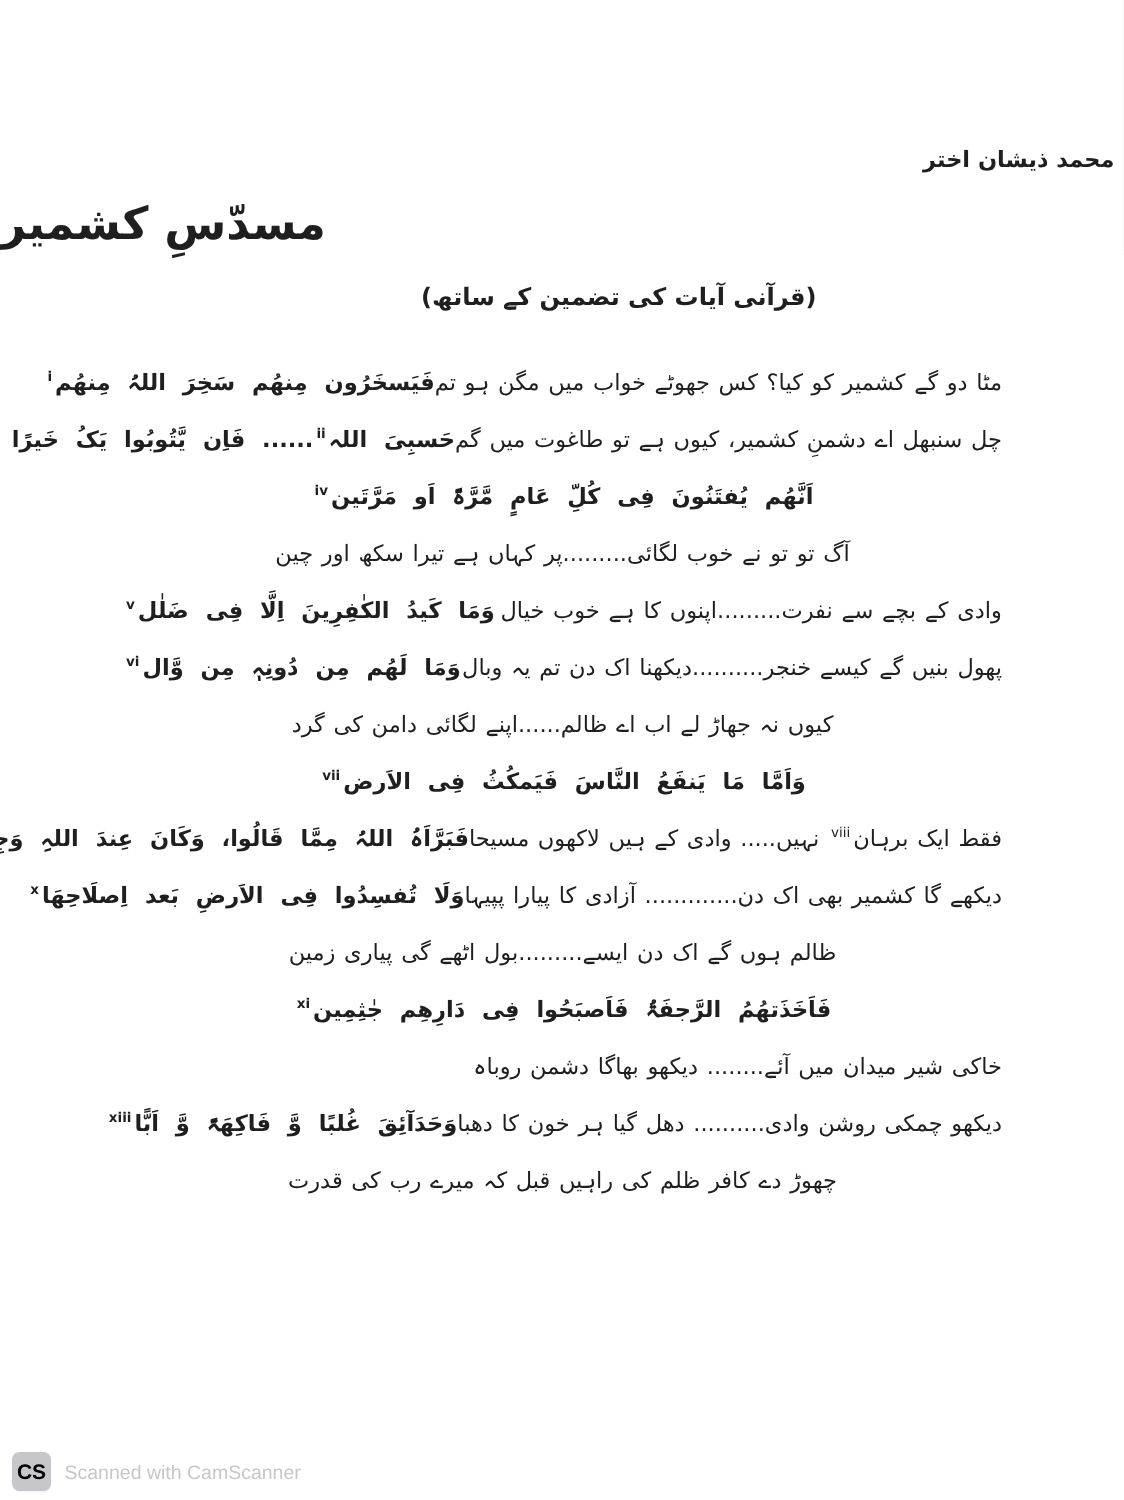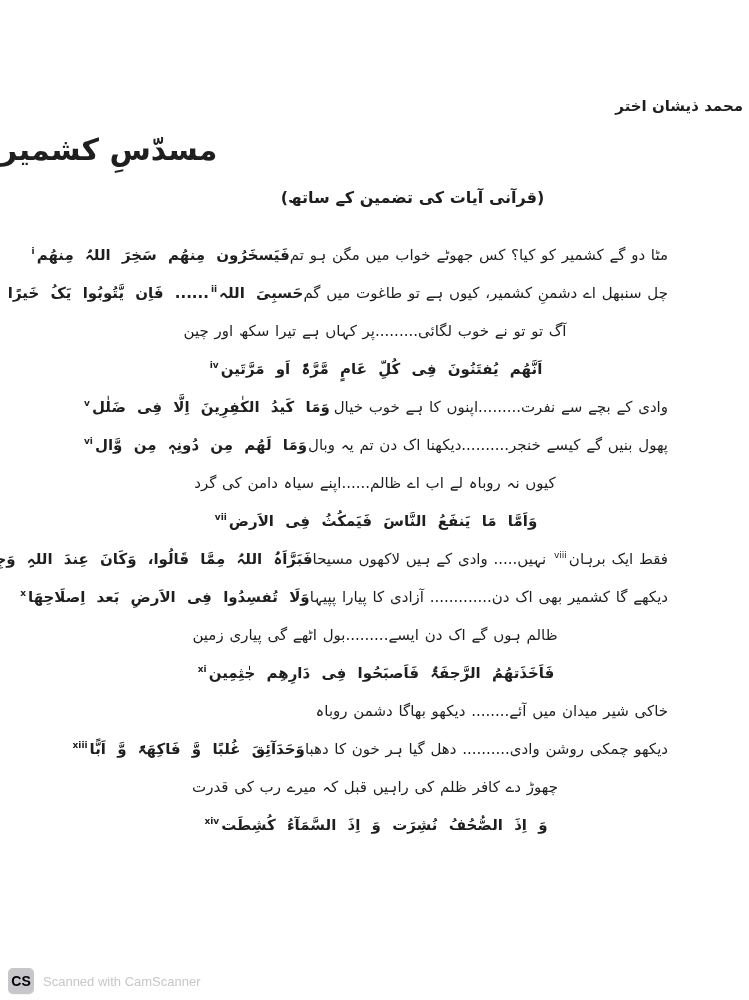--- a/index.html
+++ b/index.html
@@ -88,35 +88,35 @@
   <div class="verses" id="verses">
       <div class="row split">
         <div class="hemi urdu"><span>مٹا دو گے کشمیر کو کیا؟ کس جھوٹے خواب میں مگن ہو تم</span></div>
         <div class="hemi arabic"><span>فَیَسخَرُون مِنھُم سَخِرَ اللہُ مِنھُم</span><sup class="note">i</sup></div>
       </div>
       <div class="row split">
         <div class="hemi urdu"><span>چل سنبھل اے دشمنِ کشمیر، کیوں ہے تو طاغوت میں گم</span></div>
         <div class="hemi arabic"><span>حَسبِیَ اللہ</span><sup class="note">ii</sup><span>...... فَاِن یَّتُوبُوا یَکُ خَیرًا لَّھُم</span><sup class="note">iii</sup></div>
       </div>
       <div class="row center">
-        <div class="hemi urdu"><span>آگ تو تو نے خوب لگائی.........پر کہاں ہے تیرا سکھ اور چین</span></div>
+        <div class="hemi arabic"><span>اَنَّھُم یُفتَنُونَ فِی کُلِّ عَامٍ مَّرَّۃً اَو مَرَّتَین</span><sup class="note">iv</sup></div>
       </div>
       <div class="row center">
-        <div class="hemi arabic"><span>اَنَّھُم یُفتَنُونَ فِی کُلِّ عَامٍ مَّرَّۃً اَو مَرَّتَین</span><sup class="note">iv</sup></div>
+        <div class="hemi urdu"><span>آگ تو تو نے خوب لگائی.........پر کہاں ہے تیرا سکھ اور چین</span></div>
       </div>
       <div class="row split">
         <div class="hemi urdu"><span>وادی کے بچے سے نفرت.........اپنوں کا ہے خوب خیال</span></div>
         <div class="hemi arabic"><span>وَمَا کَیدُ الکٰفِرِینَ اِلَّا فِی ضَلٰل</span><sup class="note">v</sup></div>
       </div>
       <div class="row split">
         <div class="hemi urdu"><span>پھول بنیں گے کیسے خنجر..........دیکھنا اک دن تم یہ وبال</span></div>
         <div class="hemi arabic"><span>وَمَا لَھُم مِن دُونِہٖ مِن وَّال</span><sup class="note">vi</sup></div>
       </div>
       <div class="row center">
-        <div class="hemi urdu"><span>کیوں نہ روباہ لے اب اے ظالم......اپنے سیاہ دامن کی گرد</span></div>
+        <div class="hemi urdu"><span>کیوں نہ جھاڑ لے اب اے ظالم......اپنے لگائی دامن کی گرد</span></div>
       </div>
       <div class="row center">
         <div class="hemi arabic"><span>وَاَمَّا مَا یَنفَعُ النَّاسَ فَیَمکُثُ فِی الاَرض</span><sup class="note">vii</sup></div>
       </div>
       <div class="row split">
         <div class="hemi urdu"><span>فقط ایک برہان</span><sup class="note">viii</sup><span> نہیں..... وادی کے ہیں لاکھوں مسیحا</span></div>
         <div class="hemi arabic"><span>فَبَرَّاَہُ اللہُ مِمَّا قَالُوا، وَکَانَ عِندَ اللہِ وَجِیھا</span><sup class="note">ix</sup></div>
       </div>
       <div class="row split">
         <div class="hemi urdu"><span>دیکھے گا کشمیر بھی اک دن............. آزادی کا پیارا پپیہا</span></div>
@@ -131,23 +131,20 @@
       <div class="row split">
         <div class="hemi urdu"><span>خاکی شیر میدان میں آئے........ دیکھو بھاگا دشمن روباہ</span></div>
       </div>
       <div class="row split">
         <div class="hemi urdu"><span>دیکھو چمکی روشن وادی.......... دھل گیا ہر خون کا دھبا</span></div>
         <div class="hemi arabic"><span>وَحَدَآئِقَ غُلبًا وَّ فَاکِھَۃً وَّ اَبًّا</span><sup class="note">xiii</sup></div>
       </div>
       <div class="row center">
         <div class="hemi urdu"><span>چھوڑ دے کافر ظلم کی راہیں قبل کہ میرے رب کی قدرت</span></div>
       </div>
-      <div class="row center">
-        <div class="hemi arabic"><span>وَ اِذَ الصُّحُفُ نُشِرَت وَ اِذَ السَّمَآءُ کُشِطَت</span><sup class="note">xiv</sup></div>
-      </div>
     </div>
 
   <div class="watermark">
     <div class="cs-logo">
       <span>CS</span>
     </div>
     <div class="cs-text">Scanned with CamScanner</div>
   </div>
 
 </div>

